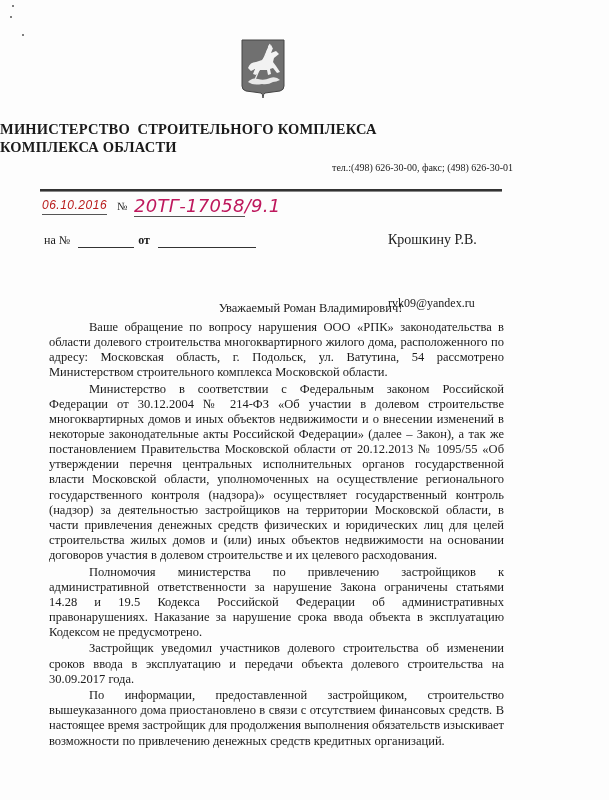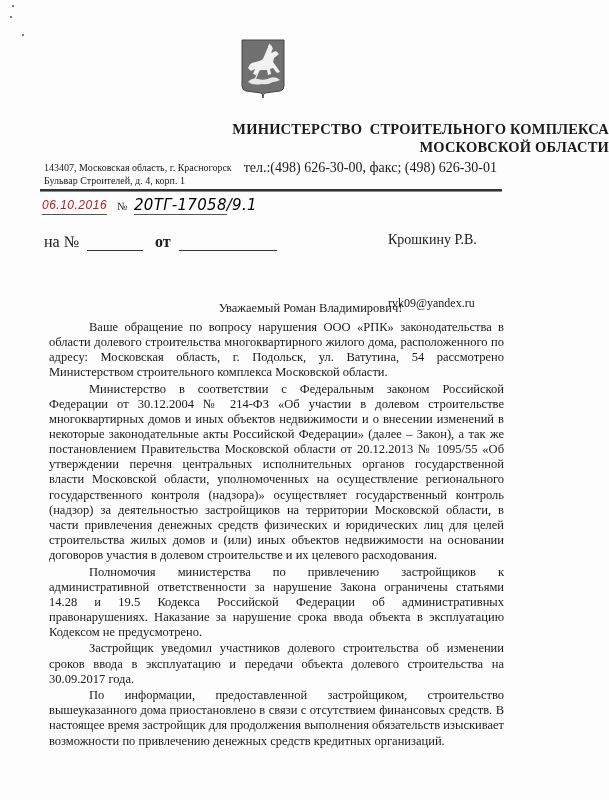--- a/index.html
+++ b/index.html
@@ -27,39 +27,39 @@
       position: absolute;
       left: 240px;
       top: 38px;
       width: 46px;
       height: 62px;
     }
     .ministry-title {
       position: absolute;
       left: 0; right: 0;
       top: 120px;
-      text-align: right;
+      text-align: left;
       font-weight: bold;
       font-size: 14.5px;
       line-height: 18px;
       letter-spacing: 0.2px;
     }
     .ministry-title div { white-space: pre; }
     .addr-left {
       position: absolute;
       left: 44px;
       top: 162px;
       font-size: 10px;
       line-height: 12.5px;
     }
     .addr-right {
       position: absolute;
-      right: 112px;
+      right: 96px;
       top: 162px;
-      font-size: 14px;
+      font-size: 10px;
       line-height: 12.5px;
       text-align: right;
     }
     .divider {
       position: absolute;
       left: 40px;
       top: 189px;
       width: 462px;
       height: 3px;
       background: linear-gradient(to bottom, #333 0, #333 2px, #888 2px, #888 3px);
@@ -82,31 +82,31 @@
       left: 117px;
       top: 200px;
       font-size: 11px;
     }
     .hand-number {
       position: absolute;
       left: 134px;
       top: 197px;
       font-family: "DejaVu Sans", sans-serif;
       font-style: italic;
-      color: #000000;
-      font-size: 15px;
+      color: #be185d;
+      font-size: 18px;
       letter-spacing: 0.3px;
       line-height: 17px;
     }
     .hand-number .ul { border-bottom: 1px solid #555; }
     .ref-line {
       position: absolute;
       left: 44px;
       top: 233px;
-      font-size: 16px;
+      font-size: 12px;
       display: flex;
       align-items: flex-end;
       justify-content: center;
     }
     .blank {
       display: inline-block;
       border-bottom: 1px solid #333;
       height: 12px;
     }
     .recipient {
@@ -160,44 +160,40 @@
 
       <line x1="30" y1="6" x2="14" y2="44" stroke="#f2f2f2" stroke-width="1.2"></line>
 
       <path d="M8 44 Q12 39 18 41 Q24 43 30 40 Q36 38 40 42 Q36 44 33 44 Q28 47 22 46 Q16 47 12 46 Z" fill="#e8e8e8"></path>
       <circle cx="30" cy="9" r="2" fill="#f2f2f2"></circle>
     </svg>
   </div>
 
   <div class="ministry-title">
     <div>МИНИСТЕРСТВО  СТРОИТЕЛЬНОГО КОМПЛЕКСА</div>
-    <div>МОСКОВСКОЙ ОБЛАСТИ</div>
-  </div>
-
-  <div class="addr-left">
-    <div>143407,  Московская область, г. Красногорск</div>
-    <div>Бульвар Строителей, д. 4, корп. 1</div>
-  </div>
+    <div>КОМПЛЕКСА ОБЛАСТИ</div>
+  </div>
+
 
   <div class="addr-right">
     <div>тел.:(498) 626-30-00, факс;  (498) 626-30-01</div>
   </div>
 
   <div class="divider"></div>
 
   <div class="hand-date">06.10.2016</div>
   <div class="no-sign">№</div>
   <div class="hand-number">
     <span class="ul">20ТГ-17058</span><span>/9.1</span>
   </div>
 
   <div class="ref-line">
     <span>на  №</span>
     <span class="blank" style="width:56px;margin-left:8px;"></span>
-    <span style="margin-left:12px;font-weight:bold;">от</span>
+    <span style="margin-left:4px;font-weight:bold;">от</span>
     <span class="blank" style="width:98px;margin-left:8px;"></span>
   </div>
 
   <div class="recipient">Крошкину Р.В.</div>
   <div class="recipient-email">rvk09@yandex.ru</div>
 
   <div class="salutation">Уважаемый Роман Владимирович!</div>
 
   <div class="body-text">
     <p>Ваше обращение по вопросу  нарушения ООО «РПК» законодательства в области долевого строительства многоквартирного жилого дома, расположенного по адресу: Московская область, г. Подольск, ул. Ватутина, 54 рассмотрено Министерством строительного комплекса Московской области.</p>

